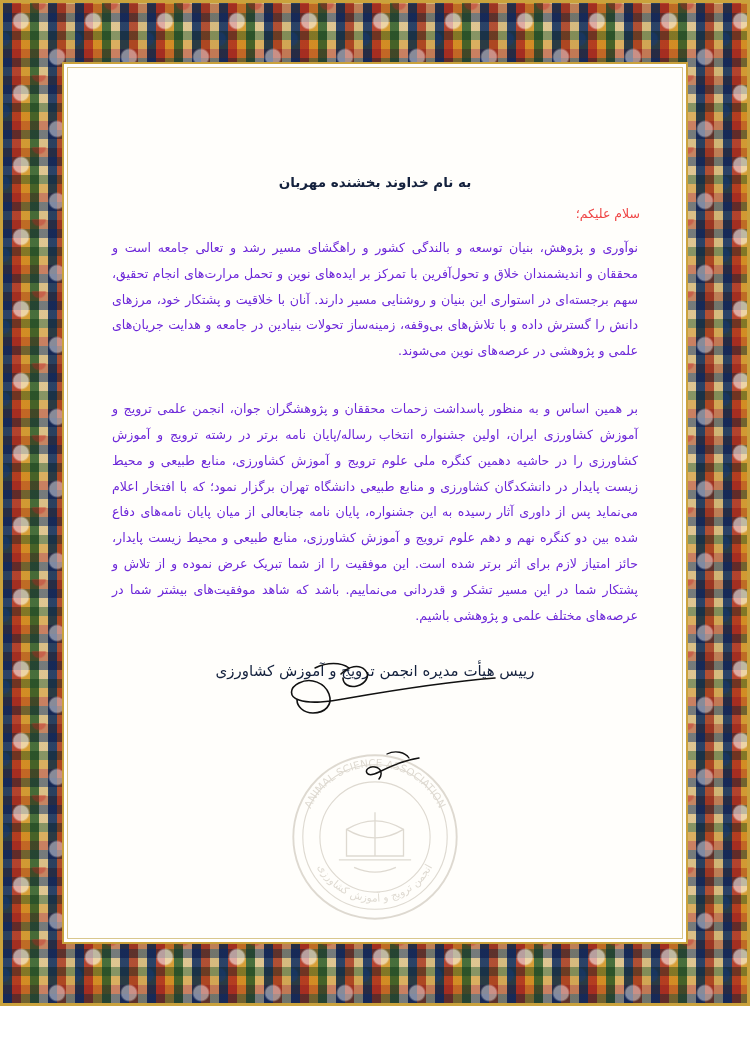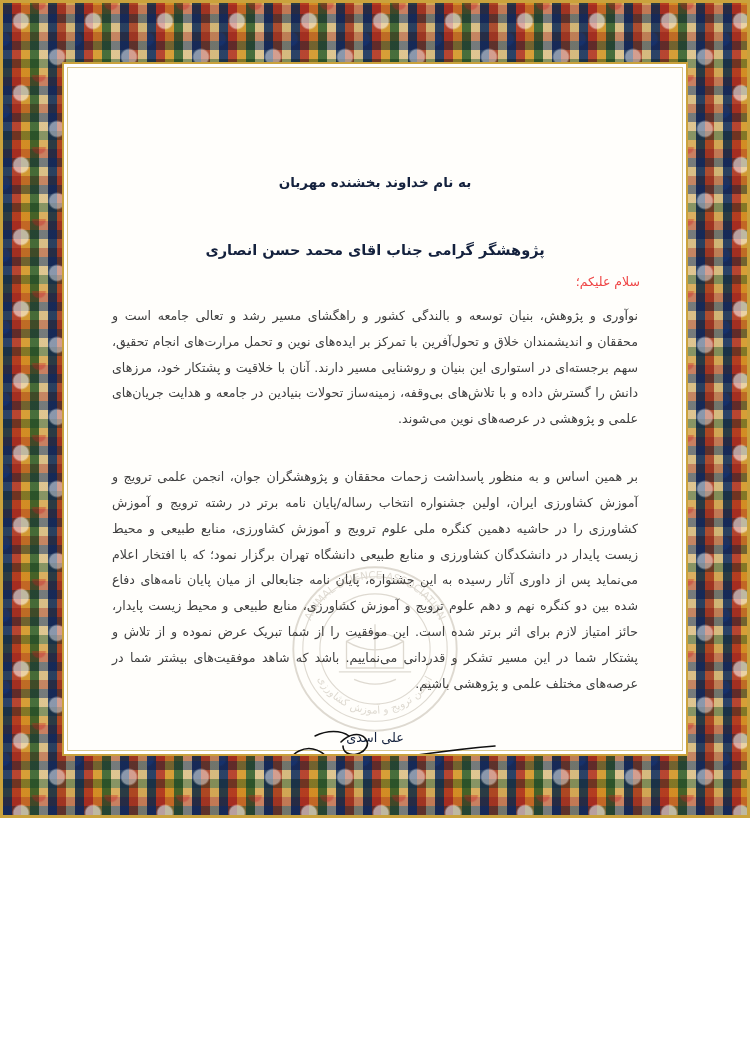--- a/index.html
+++ b/index.html
@@ -11,21 +11,21 @@
     width: 750px;
     height: 1061px;
     font-family: "DejaVu Sans", "Liberation Sans", sans-serif;
     overflow: hidden;
   }
 
   
   .page {
     position: relative;
     width: 750px;
-    height: 818px;
+    height: 1006px;
     background: #fdfcf8;
     box-sizing: border-box;
   }
 
   
   .border-frame {
     position: absolute;
     inset: 0;
     padding: 0;
     background:
@@ -140,21 +140,21 @@
     margin-top: 16px;
     padding-right: 24px;
     font-size: 12.5px;
     color: #ef4444;
   }
   .body-text {
     margin-top: 14px;
     padding: 0 26px;
     font-size: 12.6px;
     line-height: 2.05;
-    color: #404040;
+    color: #6d28d9;
     text-align: justify;
     text-justify: inter-word;
   }
   .body-text + .body-text { margin-top: 32px; }
 
   
   .sign-block {
     margin-top: 34px;
     text-align: center;
     position: relative;
@@ -204,37 +204,35 @@
   <div class="border-frame">
     <div class="band-pattern"></div>
     <div class="band-outer"></div>
   </div>
 
   <div class="paper">
     <div class="paper-inner">
 
       <div class="basmala">به نام خداوند بخشنده مهربان</div>
 
-      <div class="salutation">پژوهشگر گرامی جناب اقای محمد حسن انصاری</div>
 
       <div class="greeting">سلام علیکم؛</div>
 
       <div class="body-text">نوآوری و پژوهش، بنیان توسعه و بالندگی کشور و راهگشای مسیر رشد و تعالی جامعه است و محققان و اندیشمندان خلاق و تحول‌آفرین با تمرکز بر ایده‌های نوین و تحمل مرارت‌های انجام تحقیق، سهم برجسته‌ای در استواری این بنیان و روشنایی مسیر دارند. آنان با خلاقیت و پشتکار خود، مرزهای دانش را گسترش داده و با تلاش‌های بی‌وقفه، زمینه‌ساز تحولات بنیادین در جامعه و هدایت جریان‌های علمی و پژوهشی در عرصه‌های نوین می‌شوند.</div>
       <div class="body-text">بر همین اساس و به منظور پاسداشت زحمات محققان و پژوهشگران جوان، انجمن علمی ترویج و آموزش کشاورزی ایران، اولین جشنواره انتخاب رساله/پایان نامه برتر در رشته ترویج و آموزش کشاورزی را در حاشیه دهمین کنگره ملی علوم ترویج و آموزش کشاورزی، منابع طبیعی و محیط زیست پایدار در دانشکدگان کشاورزی و منابع طبیعی دانشگاه تهران برگزار نمود؛ که با افتخار اعلام می‌نماید پس از داوری آثار رسیده به این جشنواره، پایان نامه جنابعالی از میان پایان نامه‌های دفاع شده بین دو کنگره نهم و دهم علوم ترویج و آموزش کشاورزی، منابع طبیعی و محیط زیست پایدار، حائز امتیاز لازم برای اثر برتر شده است. این موفقیت را از شما تبریک عرض نموده و از تلاش و پشتکار شما در این مسیر تشکر و قدردانی می‌نماییم. باشد که شاهد موفقیت‌های بیشتر شما در عرصه‌های مختلف علمی و پژوهشی باشیم.</div>
 
       <div class="sign-block">
         <div class="scribble">
           <svg viewBox="0 0 260 64" xmlns="http://www.w3.org/2000/svg">
             <path d="M250 22 C200 26, 150 34, 104 42 C82 46, 66 48, 54 44 C44 41, 44 32, 54 27 C66 21, 80 27, 84 38 C88 49, 80 57, 68 57 C58 57, 52 50, 52 44" fill="none" stroke="#111" stroke-width="1.6" stroke-linecap="round"></path>
             <path d="M96 18 C104 10, 114 8, 120 14 C126 20, 120 28, 112 30 C104 32, 98 28, 98 22" fill="none" stroke="#111" stroke-width="1.6" stroke-linecap="round"></path>
             <path d="M70 12 C82 6, 96 6, 104 12" fill="none" stroke="#111" stroke-width="1.4" stroke-linecap="round"></path>
           </svg>
         </div>
 
-        <div class="sign-name">علی اسدی</div>
         <div class="sign-title">ریيس هیأت مدیره انجمن ترویج و آموزش کشاورزی</div>
 
         <div class="scribble2">
           <svg viewBox="0 0 70 40" xmlns="http://www.w3.org/2000/svg">
             <path d="M62 12 C48 14, 34 20, 22 26 C16 29, 12 30, 10 27 C8 24, 12 20, 18 21 C24 22, 26 28, 22 33" fill="none" stroke="#111" stroke-width="1.5" stroke-linecap="round"></path>
             <path d="M30 8 C38 4, 48 6, 52 12" fill="none" stroke="#111" stroke-width="1.3" stroke-linecap="round"></path>
           </svg>
         </div>
       </div>
 

